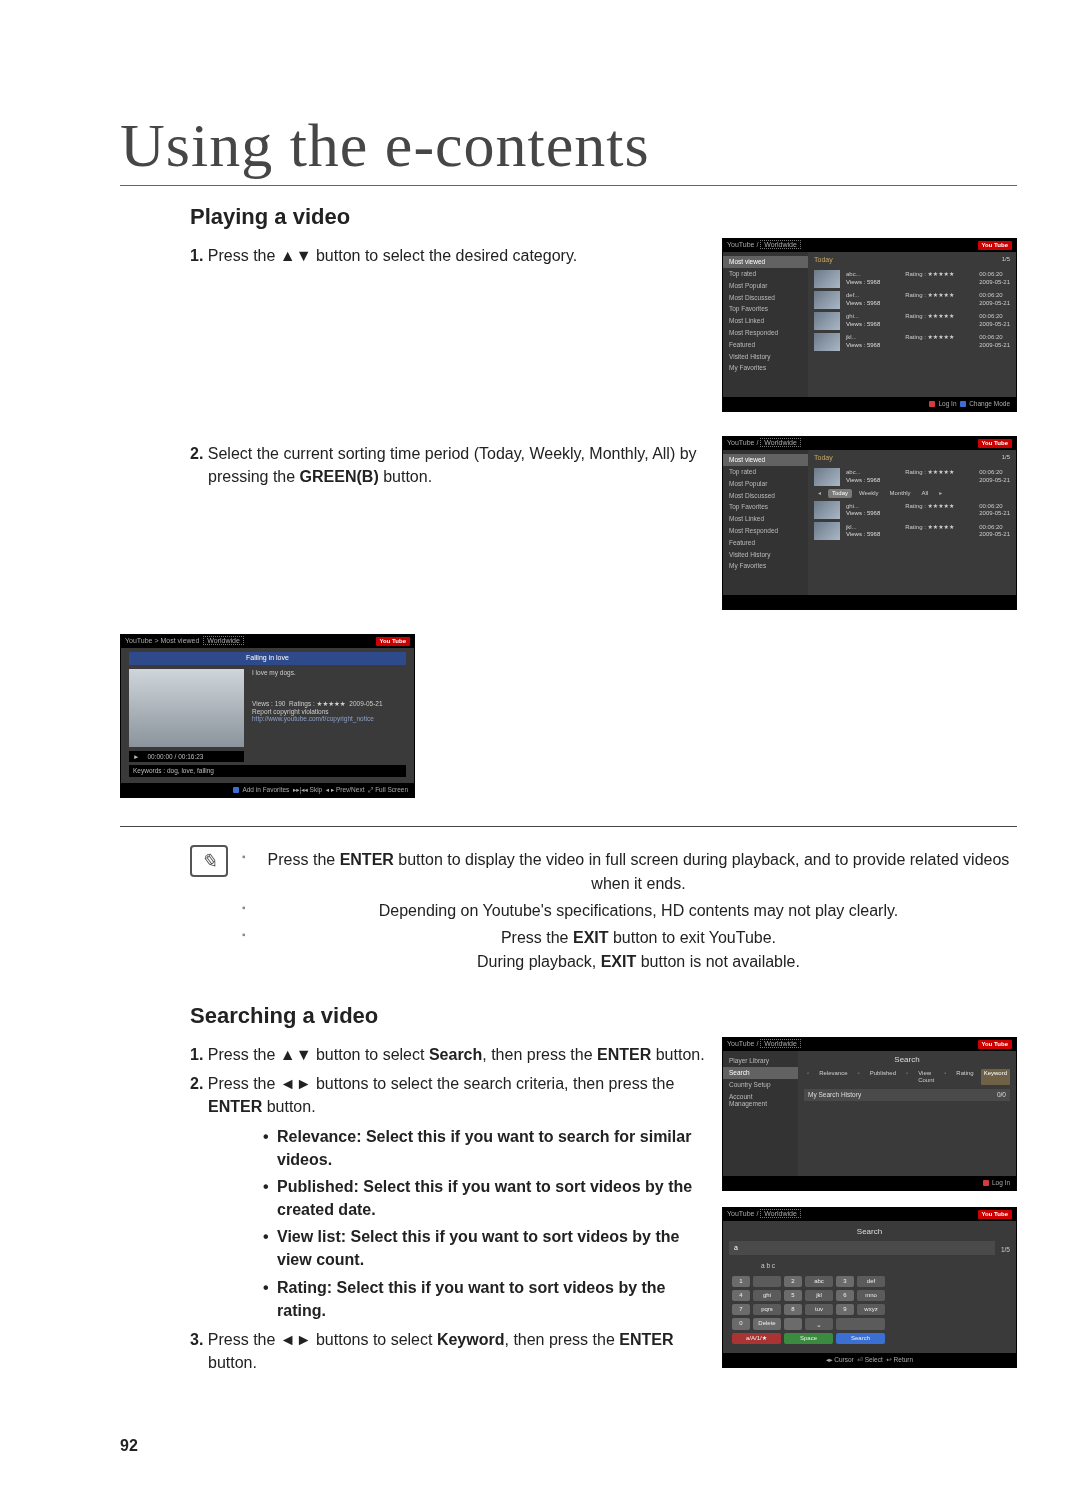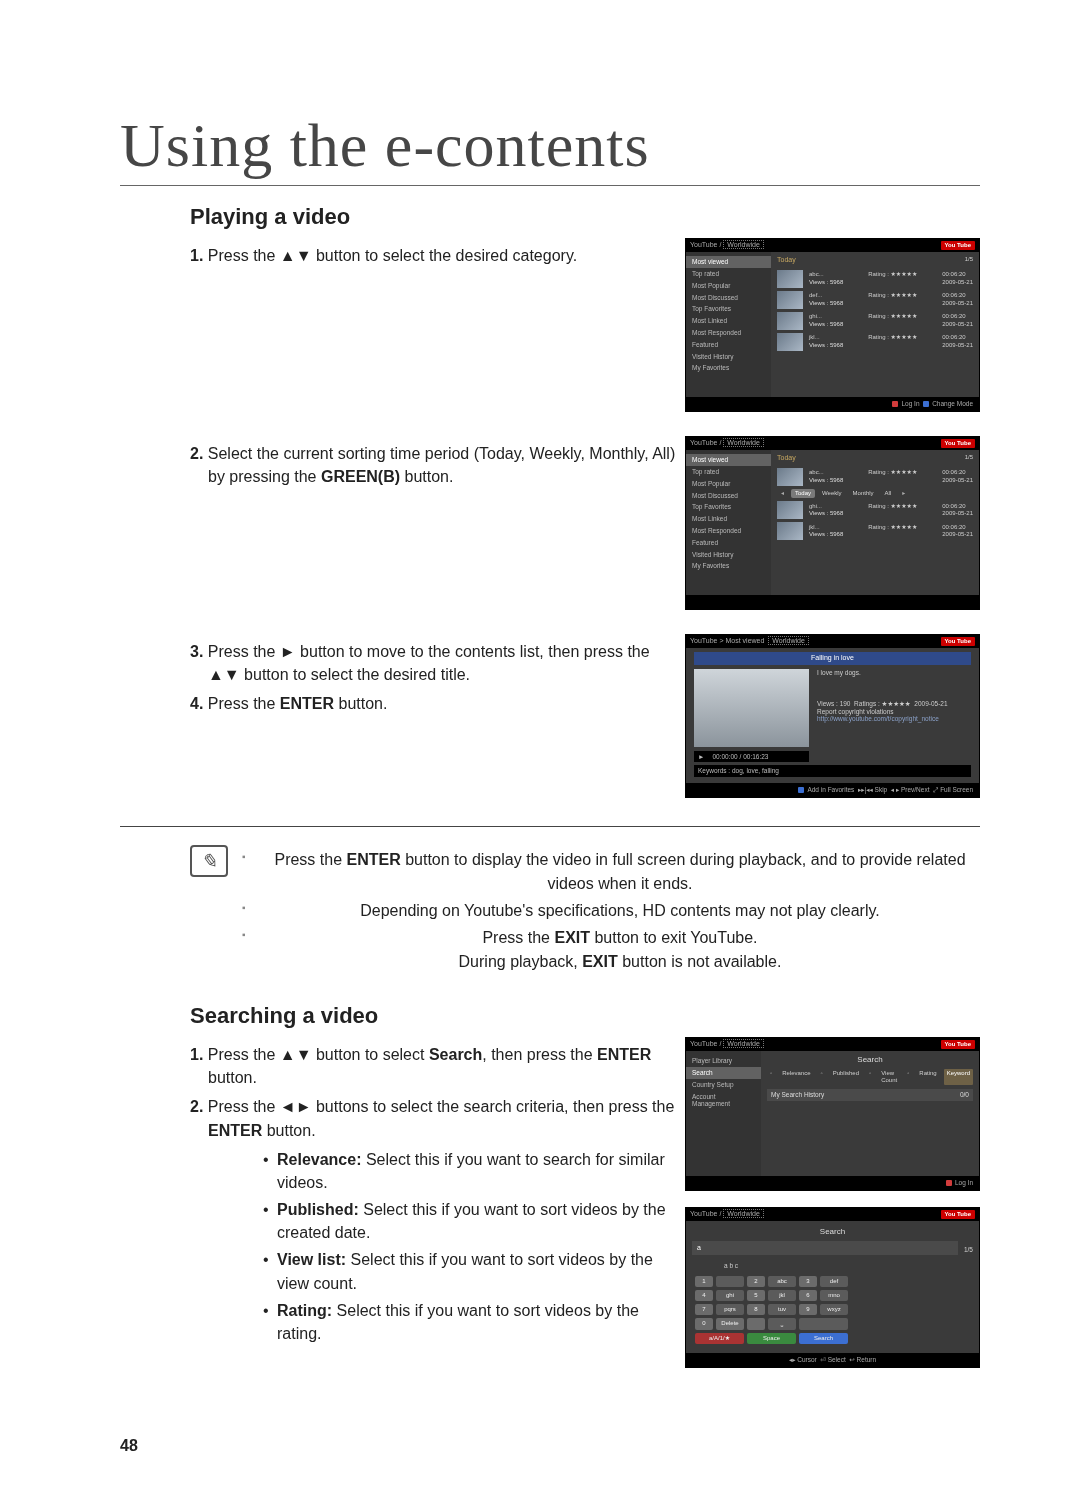--- a/index.html
+++ b/index.html
@@ -1,24 +1,24 @@
 <!DOCTYPE html>
 <html><head>
 <meta charset="utf-8">
 <style>
   html,body{margin:0;padding:0;background:#fff;}
-  .page{width:1080px;height:1485px;margin:0 auto;position:relative;font-family:Arial,Helvetica,sans-serif;color:#222;box-sizing:border-box;padding:110px 100px 40px 120px;}
+  .page{width:1080px;height:1485px;margin:0 auto;position:relative;font-family:Arial,Helvetica,sans-serif;color:#222;box-sizing:border-box;padding:110px 63px 40px 120px;}
   .title{font-family:"Times New Roman",Times,serif;font-weight:200;font-size:62px;letter-spacing:1px;color:#464646;border-bottom:1px solid #666;padding-bottom:4px;margin-bottom:18px;}
   .col{display:flex;align-items:flex-start;gap:7px;margin-bottom:24px;}
   .text-col{flex:1 1 auto;min-width:0;}
   .h2{font-weight:bold;font-size:22px;margin:10px 0 8px 70px;}
   .step{font-size:16px;line-height:1.45;margin:6px 0 6px 70px;text-indent:-18px;padding-left:18px;}
   .step b{font-weight:bold;}
   .bullet-group{margin:6px 0 6px 103px;}
-  .bullet-group li{font-size:16px;line-height:1.45;margin:4px 0;list-style:none;position:relative;padding-left:14px;}
+  .bullet-group li{font-size:16px;line-height:1.45;margin:4px 0;list-style:none;position:relative;padding-left:14px;font-weight:bold;}
   .bullet-group li:before{content:"•";position:absolute;left:0;top:0;}
   .hr{border:none;border-top:1px solid #444;margin:28px 0 18px 0;}
   .note-wrap{display:flex;gap:14px;margin-left:70px;}
   .note-icon{width:34px;height:28px;border:2px solid #555;border-radius:4px;display:flex;align-items:center;justify-content:center;font-style:italic;font-family:Georgia,serif;font-size:20px;color:#555;flex:none;}
   .note-list{margin:0;padding:0;text-align:center;}
   .note-list li{list-style:none;position:relative;padding-left:18px;font-size:16px;line-height:1.5;margin:3px 0;}
   .note-list li:before{content:"▪";position:absolute;left:0;top:1px;color:#888;font-size:10px;}
   .page-num{position:absolute;bottom:30px;left:120px;font-weight:bold;font-size:16px;}
   
   .mock{width:295px;flex:none;background:#3a3a3a;color:#cfcfcf;border:1px solid #000;font-size:6px;line-height:1.2;box-sizing:border-box;}
@@ -210,30 +210,20 @@
                 <span><span>00:06:20</span><br><span>2009-05-21</span></span>
               </div>
             </div>
         </div>
       </div>
       <div class="bottombar">&nbsp;</div>
     </div>
   </div>
 
   <div class="col">
-    <div class="text-col">
-      <p class="step">
-        <b>3.</b>
-        <span>Press the ► button to move to the contents list, then press the ▲▼ button to select the desired title.</span>
-      </p>
-      <p class="step">
-        <b>4.</b>
-        <span>Press the </span><b>ENTER</b><span> button.</span>
-      </p>
-    </div>
 
     <div class="mock detail">
       <div class="topbar">
         <span><span>YouTube &gt; Most viewed</span>&nbsp;&nbsp;<span style="border:1px dotted #777;padding:0 3px">Worldwide</span></span>
         <span class="logo">You Tube</span>
       </div>
       <div class="body">
         <div class="banner">Falling in love</div>
         <div class="split">
           <div>
@@ -284,20 +274,24 @@
       <p class="step">
         <b>2.</b>
         <span>Press the ◄► buttons to select the search criteria, then press the </span><b>ENTER</b><span> button.</span>
       </p>
       <ul class="bullet-group">
         <li><b>Relevance:</b><span> Select this if you want to search for similar videos.</span></li>
         <li><b>Published:</b><span> Select this if you want to sort videos by the created date.</span></li>
         <li><b>View list:</b><span> Select this if you want to sort videos by the view count.</span></li>
         <li><b>Rating:</b><span> Select this if you want to sort videos by the rating.</span></li>
       </ul>
+      <p class="step">
+        <b>3.</b>
+        <span>Press the ◄► buttons to select </span><b>Keyword</b><span>, then press the </span><b>ENTER</b><span> button.</span>
+      </p>
     </div>
 
     <div style="display:flex;flex-direction:column;gap:16px">
 
       <div class="mock search">
         <div class="topbar">
           <span><span>YouTube / </span><span style="border:1px dotted #777;padding:0 3px">Worldwide</span></span>
           <span class="logo">You Tube</span>
         </div>
         <div class="body">
@@ -380,14 +374,14 @@
                   <td colspan="2" class="blue">Search</td>
                 </tr>
           </tbody>
             </table>
         </div>
         <div class="bottombar" style="text-align:center">◂▸ <span>Cursor</span>&nbsp;&nbsp;⏎ <span>Select</span>&nbsp;&nbsp;↩ <span>Return</span></div>
       </div>
     </div>
   </div>
 
-  <div class="page-num">48</div>
+  <div class="page-num">92</div>
 </div>
 
 </body></html>

